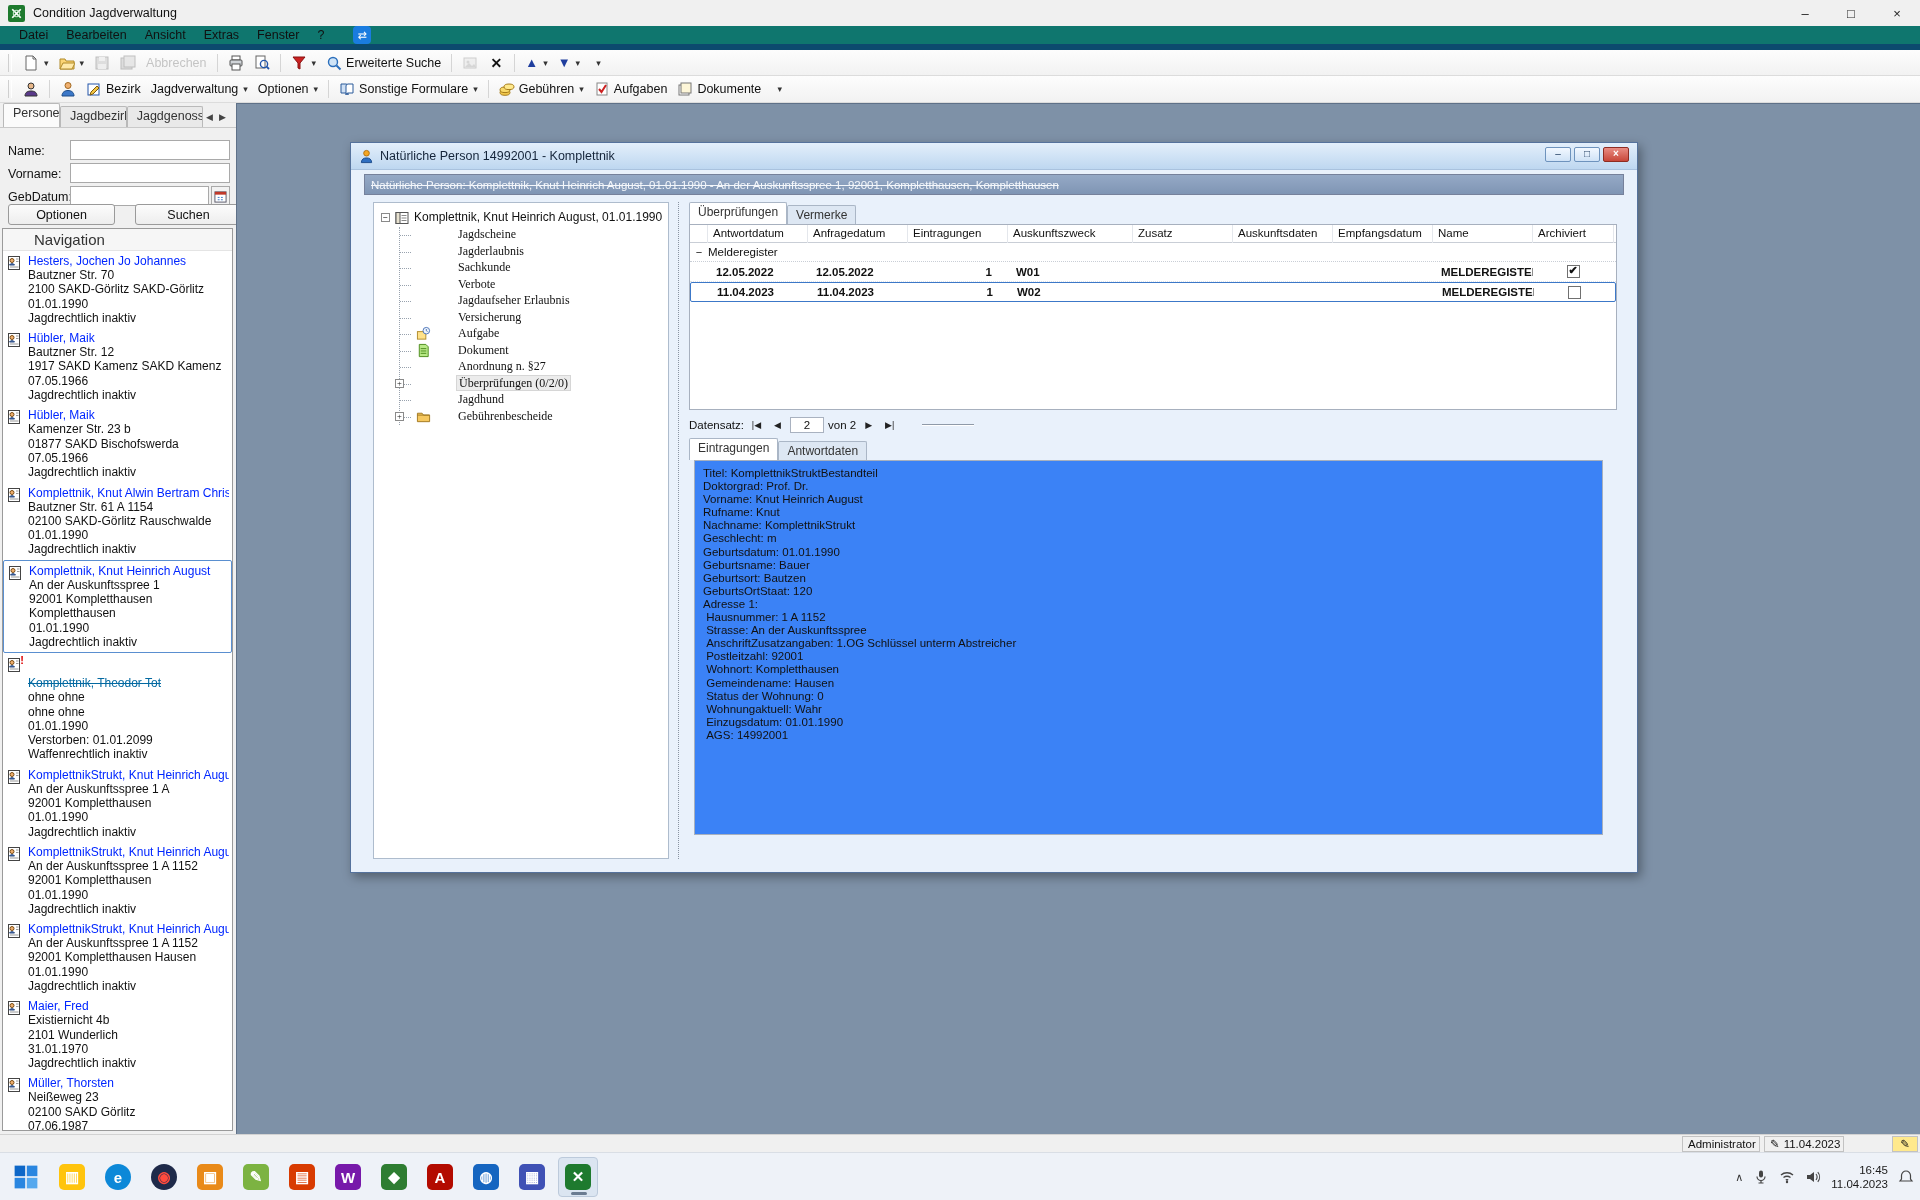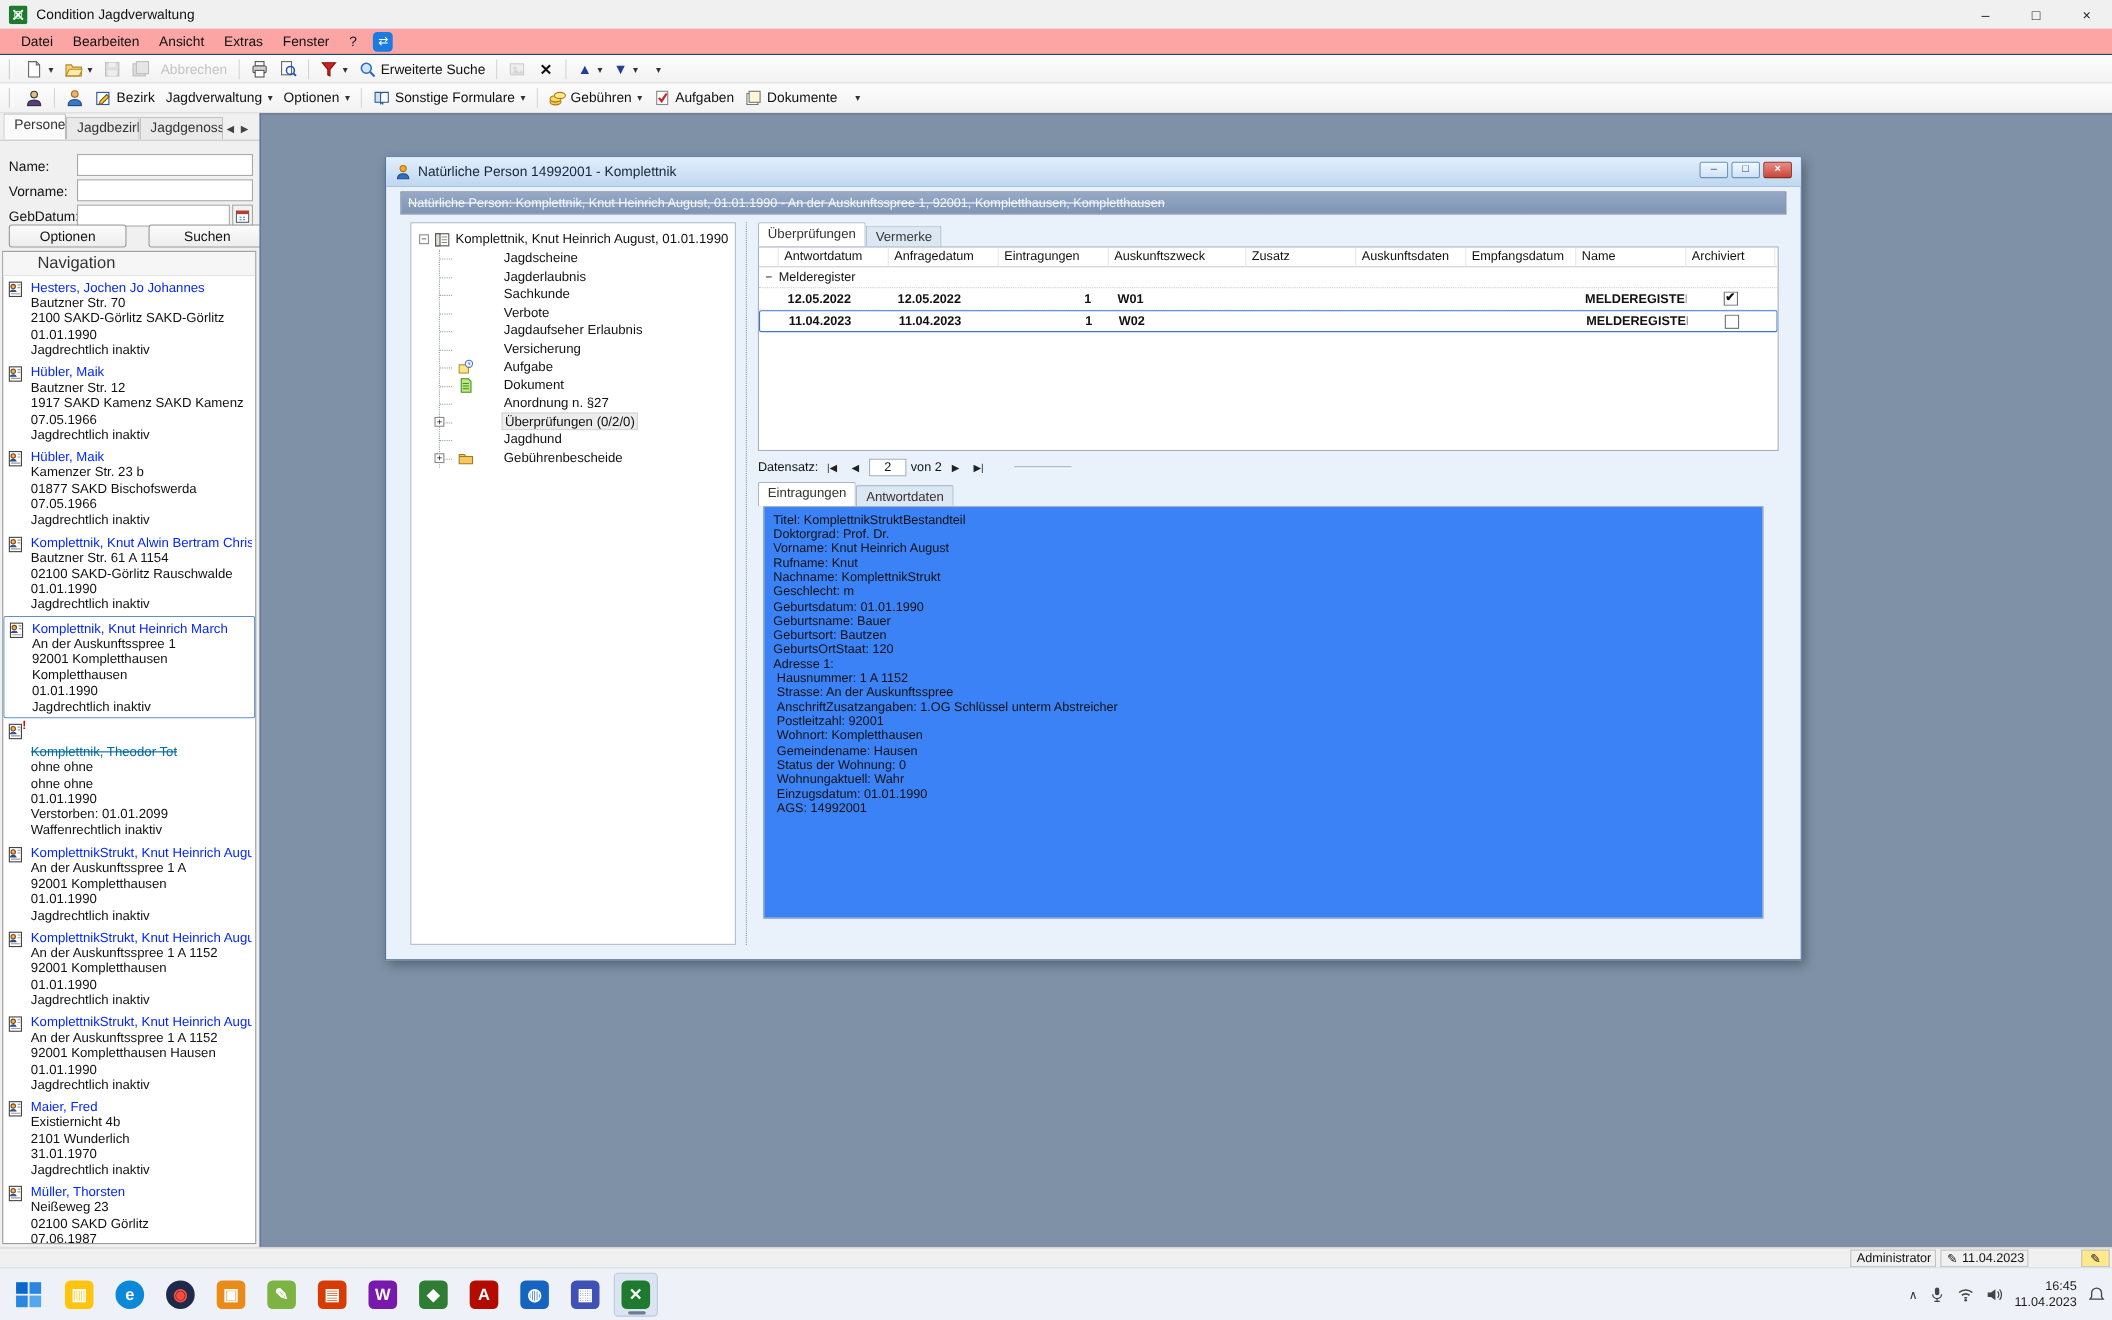--- a/index.html
+++ b/index.html
@@ -4,21 +4,21 @@
 <style>
   * { margin:0; padding:0; box-sizing:border-box; }
   html,body { width:1920px; height:1200px; overflow:hidden; font-family:"Liberation Sans",sans-serif; font-size:12px; color:#111; background:#f0f0f0; cursor:default; }
 
   
   .titlebar { position:absolute; left:0; top:0; width:1920px; height:26px; background:#f0f0f0; display:flex; align-items:center; }
   .titlebar .logo { width:17px; height:17px; margin:0 8px 0 8px; }
   .titlebar .ttl { font-size:12.5px; }
   .wincontrols { position:absolute; right:0; top:0; height:26px; display:flex; }
   .wcbtn { width:46px; height:26px; display:flex; align-items:center; justify-content:center; font-size:13px; color:#222; }
-  .menubar { position:absolute; left:0; top:26px; width:1920px; height:24px; background:#fca5a5; display:flex; align-items:center; padding-left:10px; gap:2px; border-bottom:1px solid #0c4a6e; }
+  .menubar { position:absolute; left:0; top:26px; width:1920px; height:24px; background:#0f766e; display:flex; align-items:center; padding-left:10px; gap:16px; border-bottom:6px solid #0c4a6e; }
   .menuitem { padding:3px 9px; font-size:12.5px; }
   .tvicon { width:18px; height:18px; border-radius:4px; background:#1a7ce0; color:#fff; display:flex; align-items:center; justify-content:center; font-size:11px; margin-left:4px; }
 
   .toolbar { position:absolute; left:0; width:1920px; background:linear-gradient(#fdfdfd,#f2f2f2); display:flex; align-items:center; gap:2px; padding-left:8px; border-bottom:1px solid #dcdcdc; }
   .tb1 { top:50px; height:26px; } .tb2 { top:76px; height:27px; }
   .grip { width:4px; height:18px; border-left:1px solid #cfcfcf; border-right:1px solid #fff; margin-right:5px; }
   .tbtn { height:22px; min-width:24px; display:flex; align-items:center; justify-content:center; gap:4px; padding:0 4px; border-radius:3px; font-size:12.5px; }
   .tbtn svg { width:16px; height:16px; }
   .tbtn.dis { color:#9a9a9a; filter:grayscale(1) opacity(.55); }
   .ddarr { font-size:9px; color:#333; margin-left:1px; }
@@ -65,21 +65,21 @@
   .trow { position:relative; height:16.5px; font-size:12px; line-height:15px; white-space:nowrap; }
   .trow .lbl { margin-left:56px; padding:0 2px; }
   .trow .lbl.sel { background:#ececec; border:1px solid #d6d6d6; }
   .exp { position:absolute; width:9px; height:9px; border:1px solid #8a8a8a; background:#fff; font-size:8.5px; line-height:7px; text-align:center; top:3px; }
   .ticon { position:absolute; width:15px; height:15px; top:0; }
   .ticon svg { width:15px; height:15px; }
   .troot { position:relative; height:17px; font-size:12px; }
   .troot .exp { left:1px; }
   .troot .ricon { position:absolute; left:15px; top:1px; width:14px; height:14px; }
   .troot .lbl { margin-left:34px; }
-  .tkids { position:relative; margin-left:19px; border-left:1px dotted #98a2ae; }
+  .tkids { position:relative; margin-left:19px; border-left:1px dotted #98a2ae;font-family:Liberation Serif, serif; }
   .tkids .trow::before { content:""; position:absolute; left:0; top:8px; width:11px; border-top:1px dotted #98a2ae; }
   .tkids .exp { left:-5px; background:#fff; }
   .tkids .ticon { left:16px; }
 
   .vsplit { position:absolute; left:327px; top:59px; height:657px; border-left:1px dotted #8a94a2; }
 
   .rpanel { position:absolute; left:338px; top:59px; width:928px; }
   .rtabs { display:flex; align-items:flex-end; height:22px; }
   .rtab { height:19px; padding:2px 8px; font-size:12px; border:1px solid #aab6c6; border-bottom:none; border-radius:2px 2px 0 0; background:#dde7f3; color:#333; }
   .rtab.active { background:#fff; height:22px; }
@@ -393,21 +393,21 @@
 Jagdrechtlich inaktiv</div>
         </div>
 
         <div class="nitem sel">
           <span class="nicon"><svg viewBox="0 0 16 16">
               <rect x="2.5" y="1.5" width="11" height="13" fill="#fff" stroke="#444"></rect>
               <circle cx="6" cy="5.5" r="2" fill="#f0b070" stroke="#7a4a10"></circle>
               <path d="M3.5 10c.5-1.8 4.5-1.8 5 0z" fill="#4a72b8" stroke="#2a4a80"></path>
               <path d="M10 4h2.5M10 6.5h2.5M4 12h8.5" stroke="#999"></path>
             </svg></span>
-          <div class="nname">Komplettnik, Knut Heinrich March</div>
+          <div class="nname">Komplettnik, Knut Heinrich August</div>
           <div class="ndet">An der Auskunftsspree 1
 92001 Kompletthausen Kompletthausen
 01.01.1990
 Jagdrechtlich inaktiv</div>
         </div>
 
         <div class="nitem dead">
           <span class="nicon"><svg viewBox="0 0 16 16">
               <rect x="2.5" y="1.5" width="11" height="13" fill="#fff" stroke="#444"></rect>
               <circle cx="6" cy="5.5" r="2" fill="#f0b070" stroke="#7a4a10"></circle>

